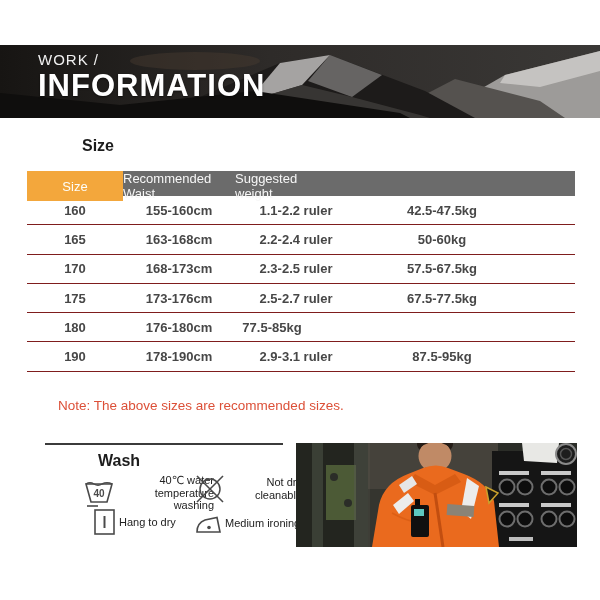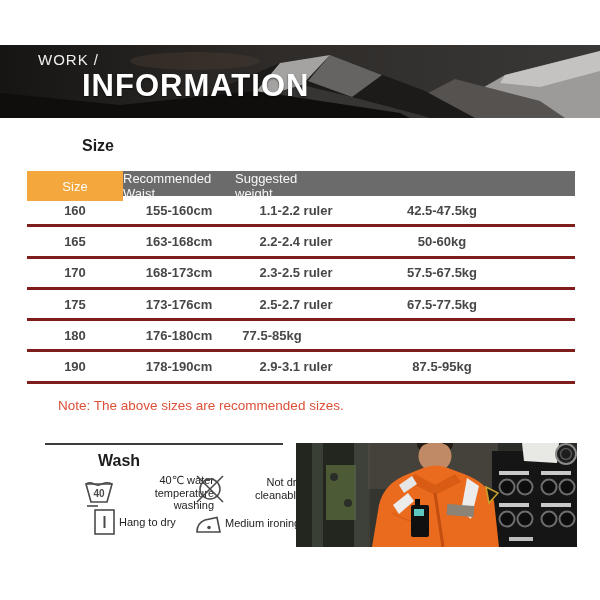--- a/index.html
+++ b/index.html
@@ -5,33 +5,33 @@
   html,body{margin:0;padding:0;background:#fff;}
   body{font-family:"Liberation Sans","DejaVu Sans",sans-serif;}
   .canvas{position:relative;width:600px;height:600px;background:#fff;overflow:hidden;}
 
   
   .banner{position:absolute;left:0;top:45px;width:600px;height:73px;overflow:hidden;padding-left:12px;}
   .banner svg{position:absolute;left:0;top:0;}
   .banner-text{position:absolute;left:38px;top:6px;color:#fff;z-index:2;}
   .banner-kicker{font-size:15px;font-weight:400;letter-spacing:1px;color:#f0f0f0;}
   .banner-title{font-size:31px;font-weight:800;letter-spacing:1px;line-height:1.05;margin-top:2px;
-    text-shadow:0 1px 2px rgba(0,0,0,.6);margin-left:44px;}
+    text-shadow:0 1px 2px rgba(0,0,0,.6);}
 
   
   .size-title{position:absolute;left:82px;top:137px;font-size:16px;font-weight:700;color:#1c1c1c;}
 
   
   .size-table{position:absolute;left:27px;top:171px;width:548px;}
   .t-row{display:grid;grid-template-columns:96px 112px 122px 1fr;}
   .t-head{height:25px;background:#6B6B6B;}
   .t-head .cell{color:#f7f7f7;font-size:13px;}
   .t-head .cell.size-col{background:#F3A73C;color:#fdfdf8;}
   .cell{display:flex;align-items:center;justify-content:center;}
-  .t-body .t-row{height:28.3px;border-bottom:3px solid #7f1d1d;text-align:center;}
+  .t-body .t-row{height:28.3px;border-bottom:1px solid #7f1d1d;text-align:center;}
   .t-body .cell{font-size:13px;font-weight:600;color:#474747;}
   .cell.weight-col{padding-right:48px;}
 
   
   .note{position:absolute;left:58px;top:398px;font-size:13.5px;color:#DC5038;}
 
   
   .wash-rule{position:absolute;left:45px;top:443px;width:238px;height:2px;background:#3b3b3b;}
   .wash-title{position:absolute;left:98px;top:452px;font-size:16px;font-weight:700;color:#1c1c1c;}
   .wash-item{position:absolute;display:flex;align-items:center;}

